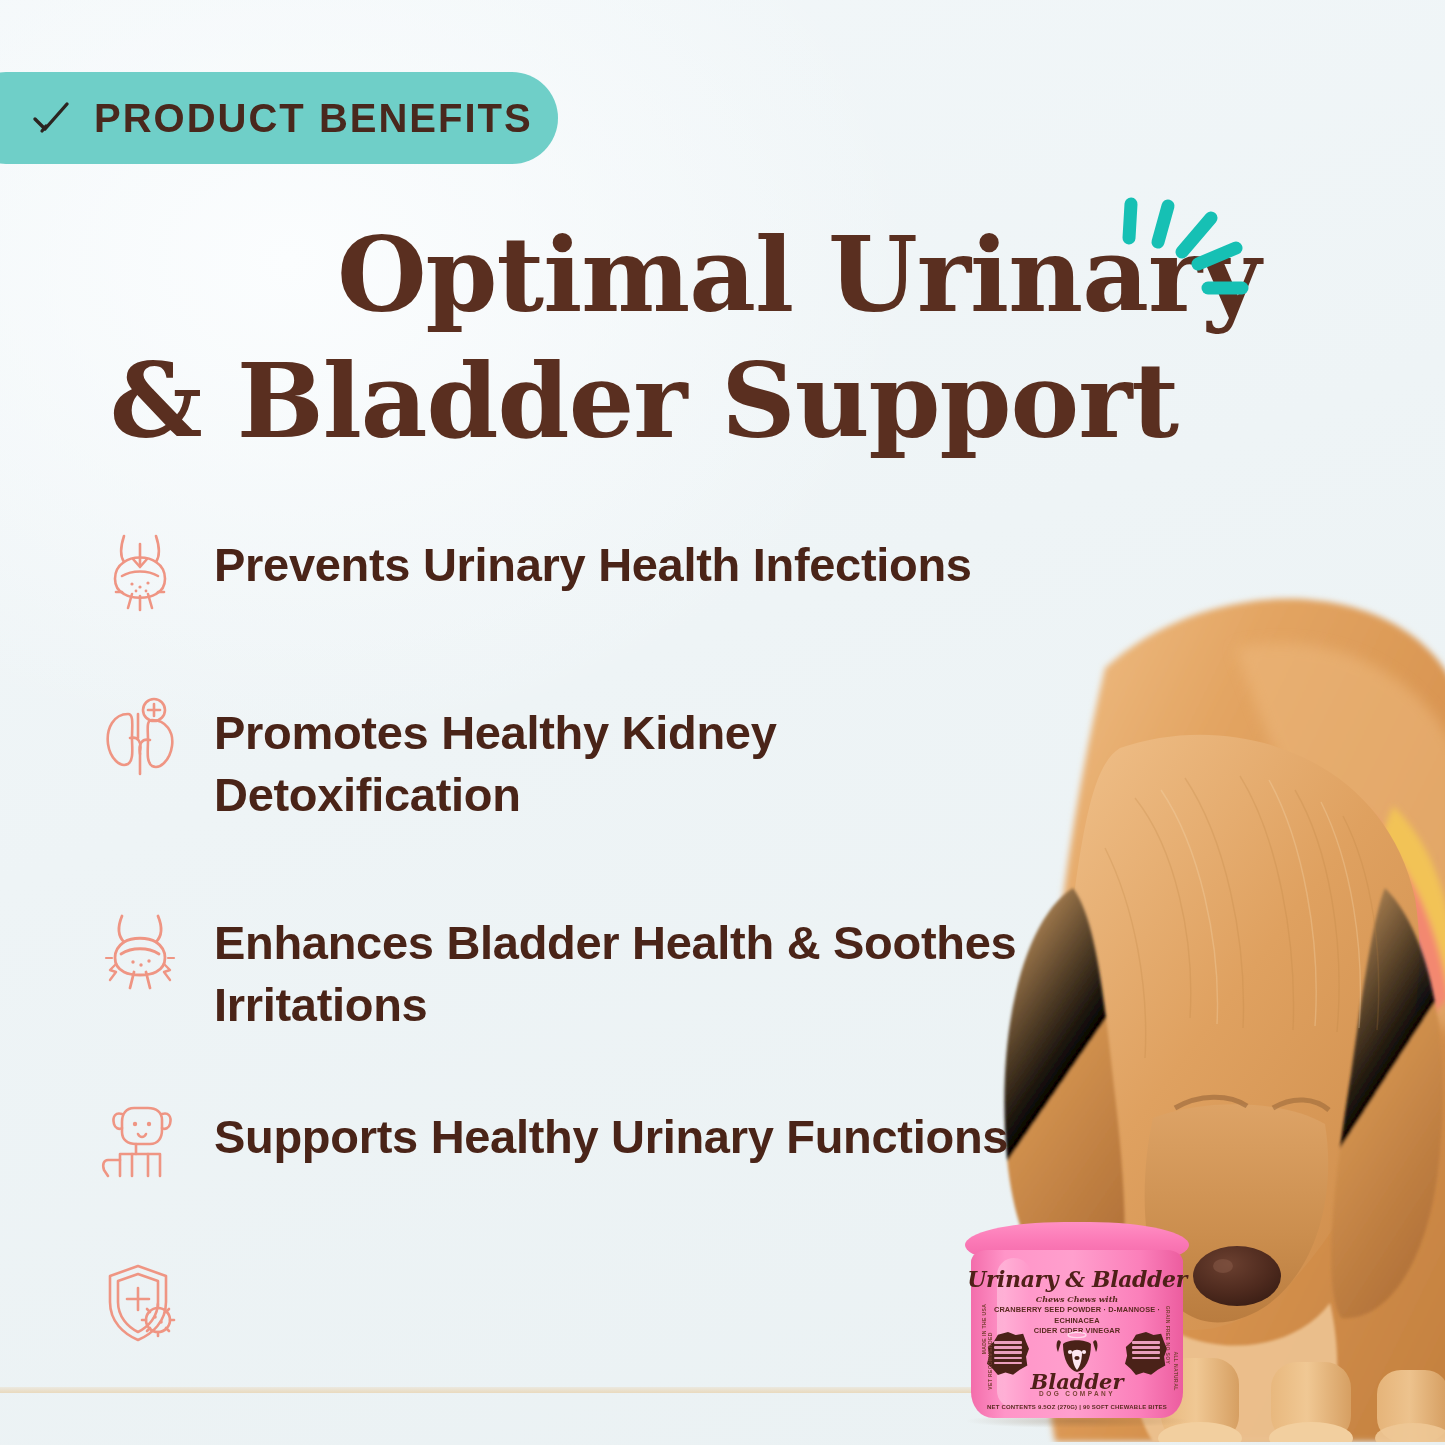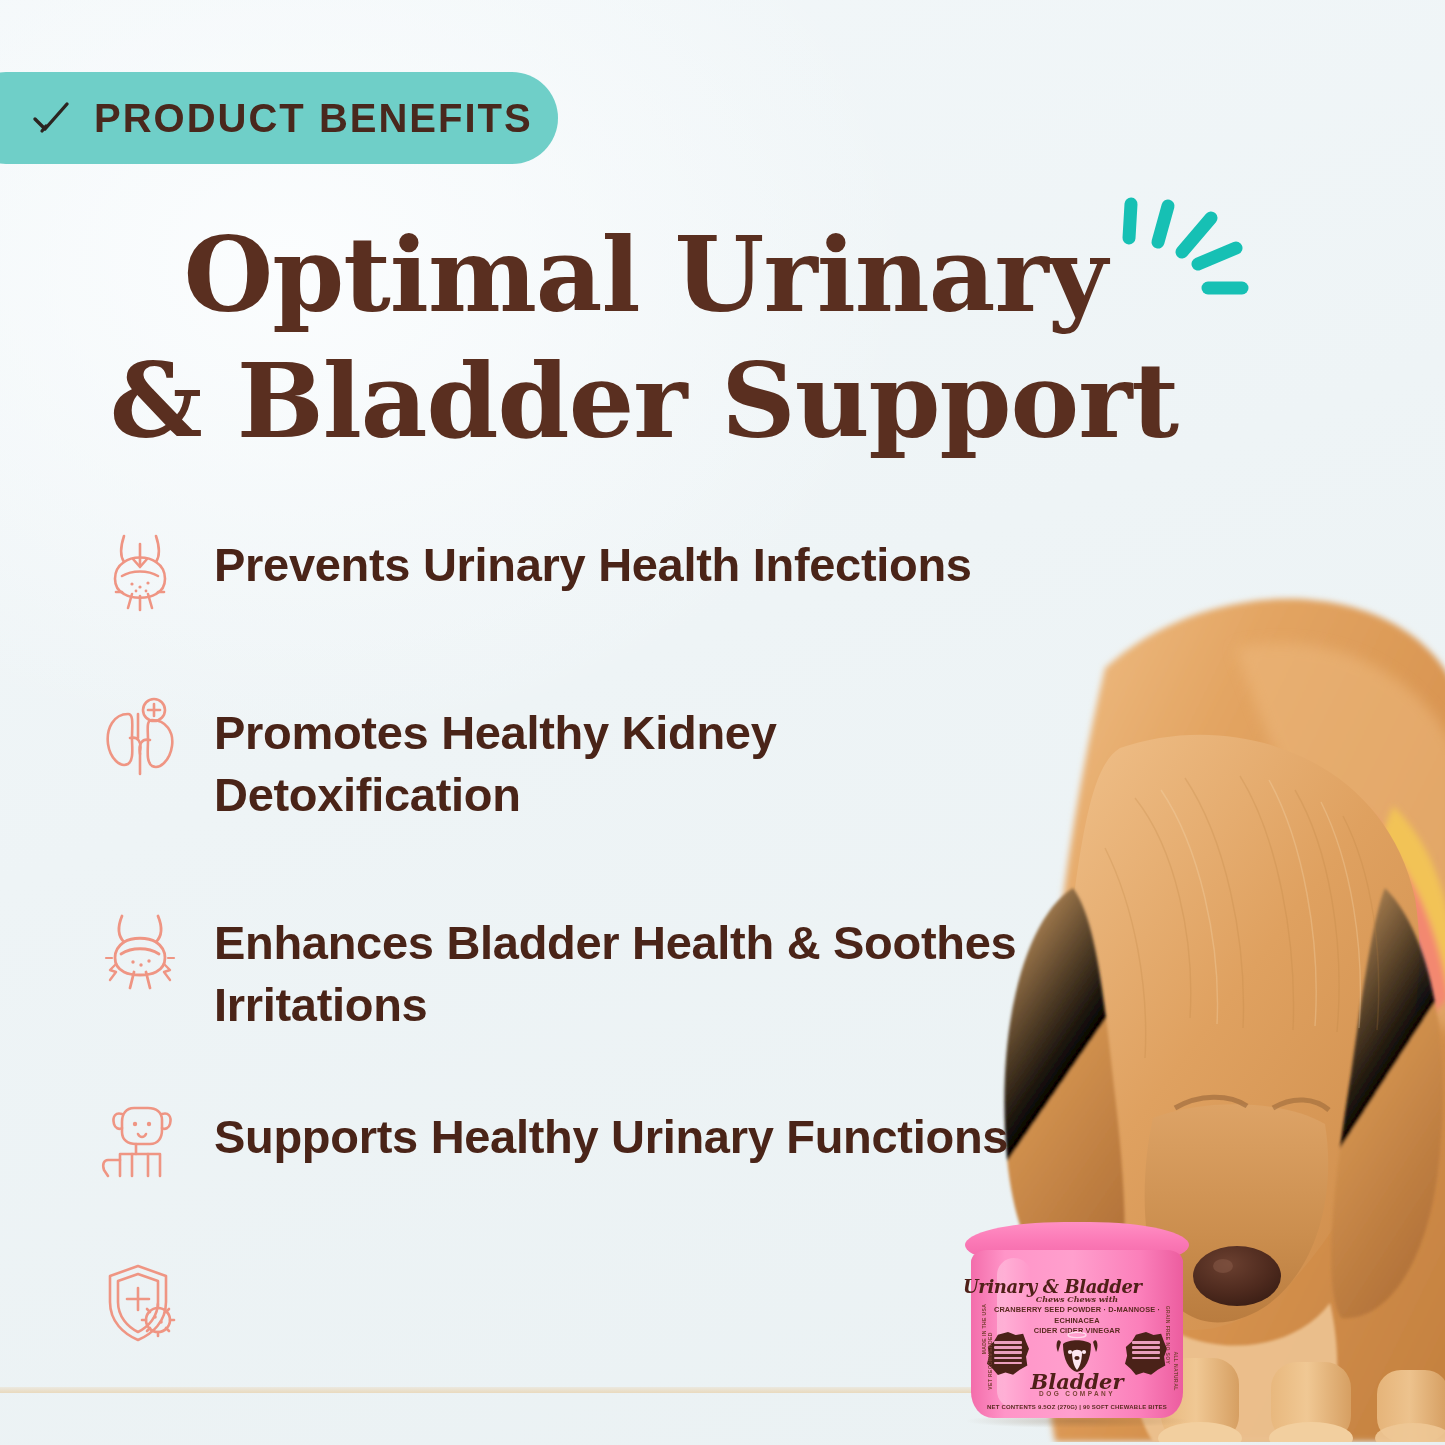--- a/index.html
+++ b/index.html
@@ -77,21 +77,21 @@
     text-align: center;
     font-family: "DejaVu Serif", "Liberation Serif", serif;
     font-weight: 700;
     color: #5a2f20;
     font-size: 103px;
     line-height: 1.22;
     letter-spacing: -1px;
     z-index: 5;
   }
   #headline .line { display: block; white-space: nowrap; }
-  #headline .line-1 { padding-left: 30px; }
+  #headline .line-1 { padding-left: 30px; text-align: right; }
   #headline .line-2 { padding-left: 28px; }
 
   
   #sparkle {
     position: absolute;
     left: 1118px;
     top: 196px;
     width: 140px;
     height: 120px;
     z-index: 6;
@@ -180,28 +180,27 @@
     position: absolute;
     left: 26px; top: 8px;
     width: 34px; height: 150px;
     background: linear-gradient(90deg, rgba(255,255,255,0.32), rgba(255,255,255,0));
     border-radius: 20px;
   }
 
   .label-title {
     position: absolute;
     left: 0; right: 0; top: 44px;
-    text-align: left;
+    text-align: center;
     font-family: "DejaVu Serif", "Liberation Serif", serif;
     font-weight: 700;
     font-style: italic;
-    font-size: 18px;
+    font-size: 22px;
     color: #4f2018;
     letter-spacing: -0.4px;
-    margin-top: 10px;
   }
   .label-sub-italic {
     position: absolute;
     left: 0; right: 0; top: 72px;
     text-align: center;
     font-family: "DejaVu Serif", "Liberation Serif", serif;
     font-style: italic;
     font-weight: 700;
     font-size: 8px;
     color: #5a2a20;

